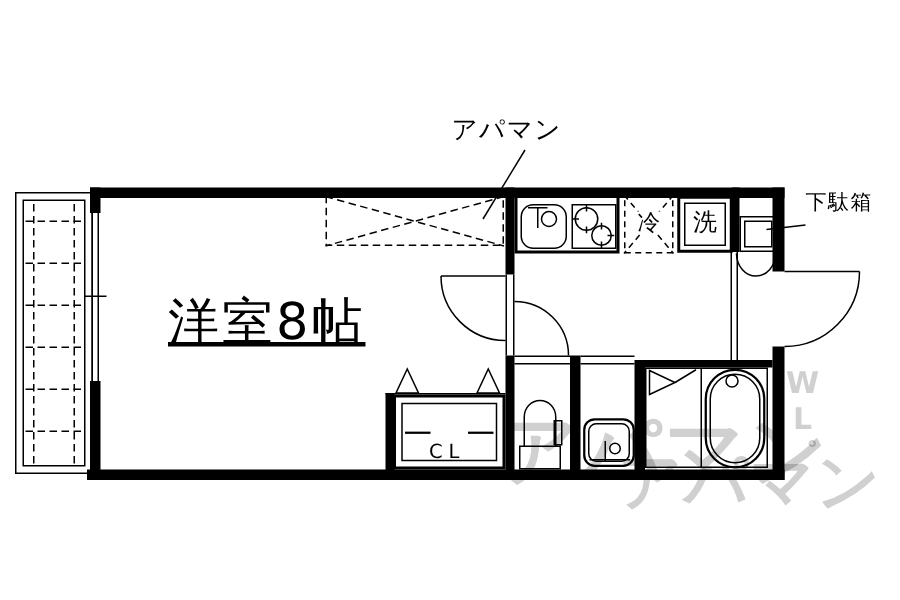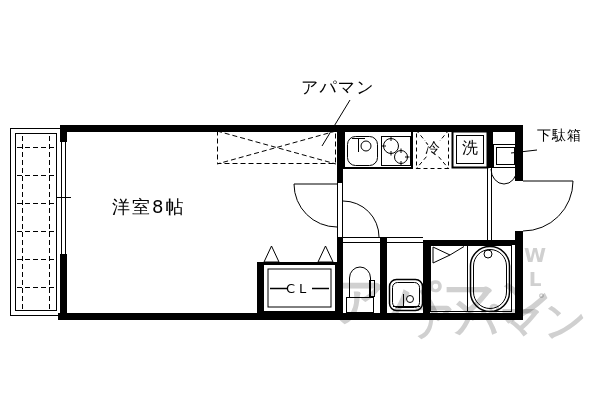--- a/index.html
+++ b/index.html
@@ -5,26 +5,26 @@
   html,body{margin:0;padding:0;background:#ffffff;}
   .canvas{
     position:relative;width:600px;height:400px;background:#ffffff;overflow:hidden;
     font-family:"DejaVu Sans",sans-serif;
   }
   svg{position:absolute;left:0;top:0;}
   .lbl{
     position:absolute;color:#000;white-space:nowrap;
     font-family:"DejaVu Sans",sans-serif;line-height:1;
   }
-  .lbl-room{left:112px;top:198px;font-size:18px;letter-spacing:2px;}
+  .lbl-room{left:112px;top:198px;font-size:34px;letter-spacing:2px;text-decoration:underline;}
   .lbl-shelf{left:301px;top:79px;font-size:17px;letter-spacing:1px;}
   .lbl-shoe{left:537px;top:128px;font-size:14px;letter-spacing:1px;}
   .lbl-fridge{left:424px;top:141px;font-size:15px;background:#fff;padding:0 1px;}
   .lbl-washer{left:462px;top:140px;font-size:16px;}
-  .lbl-cl{left:286px;top:282px;font-size:13px;letter-spacing:4px;}
+  .lbl-cl{left:286px;top:295px;font-size:13px;letter-spacing:4px;}
   .watermark{
     position:absolute;color:#d0d0d0;font-weight:bold;mix-blend-mode:multiply;
     font-family:"DejaVu Sans",sans-serif;line-height:1;white-space:nowrap;
   }
   .wm1{left:333px;top:249px;font-size:52px;letter-spacing:2px;margin-top:26px;}
   .wm2{left:412px;top:300px;font-size:42px;letter-spacing:1px;}
   .wm-side{left:524px;top:243px;font-size:20px;text-align:center;line-height:1.2;}
   .wm-side div{display:block;}
 </style>
 </head>

